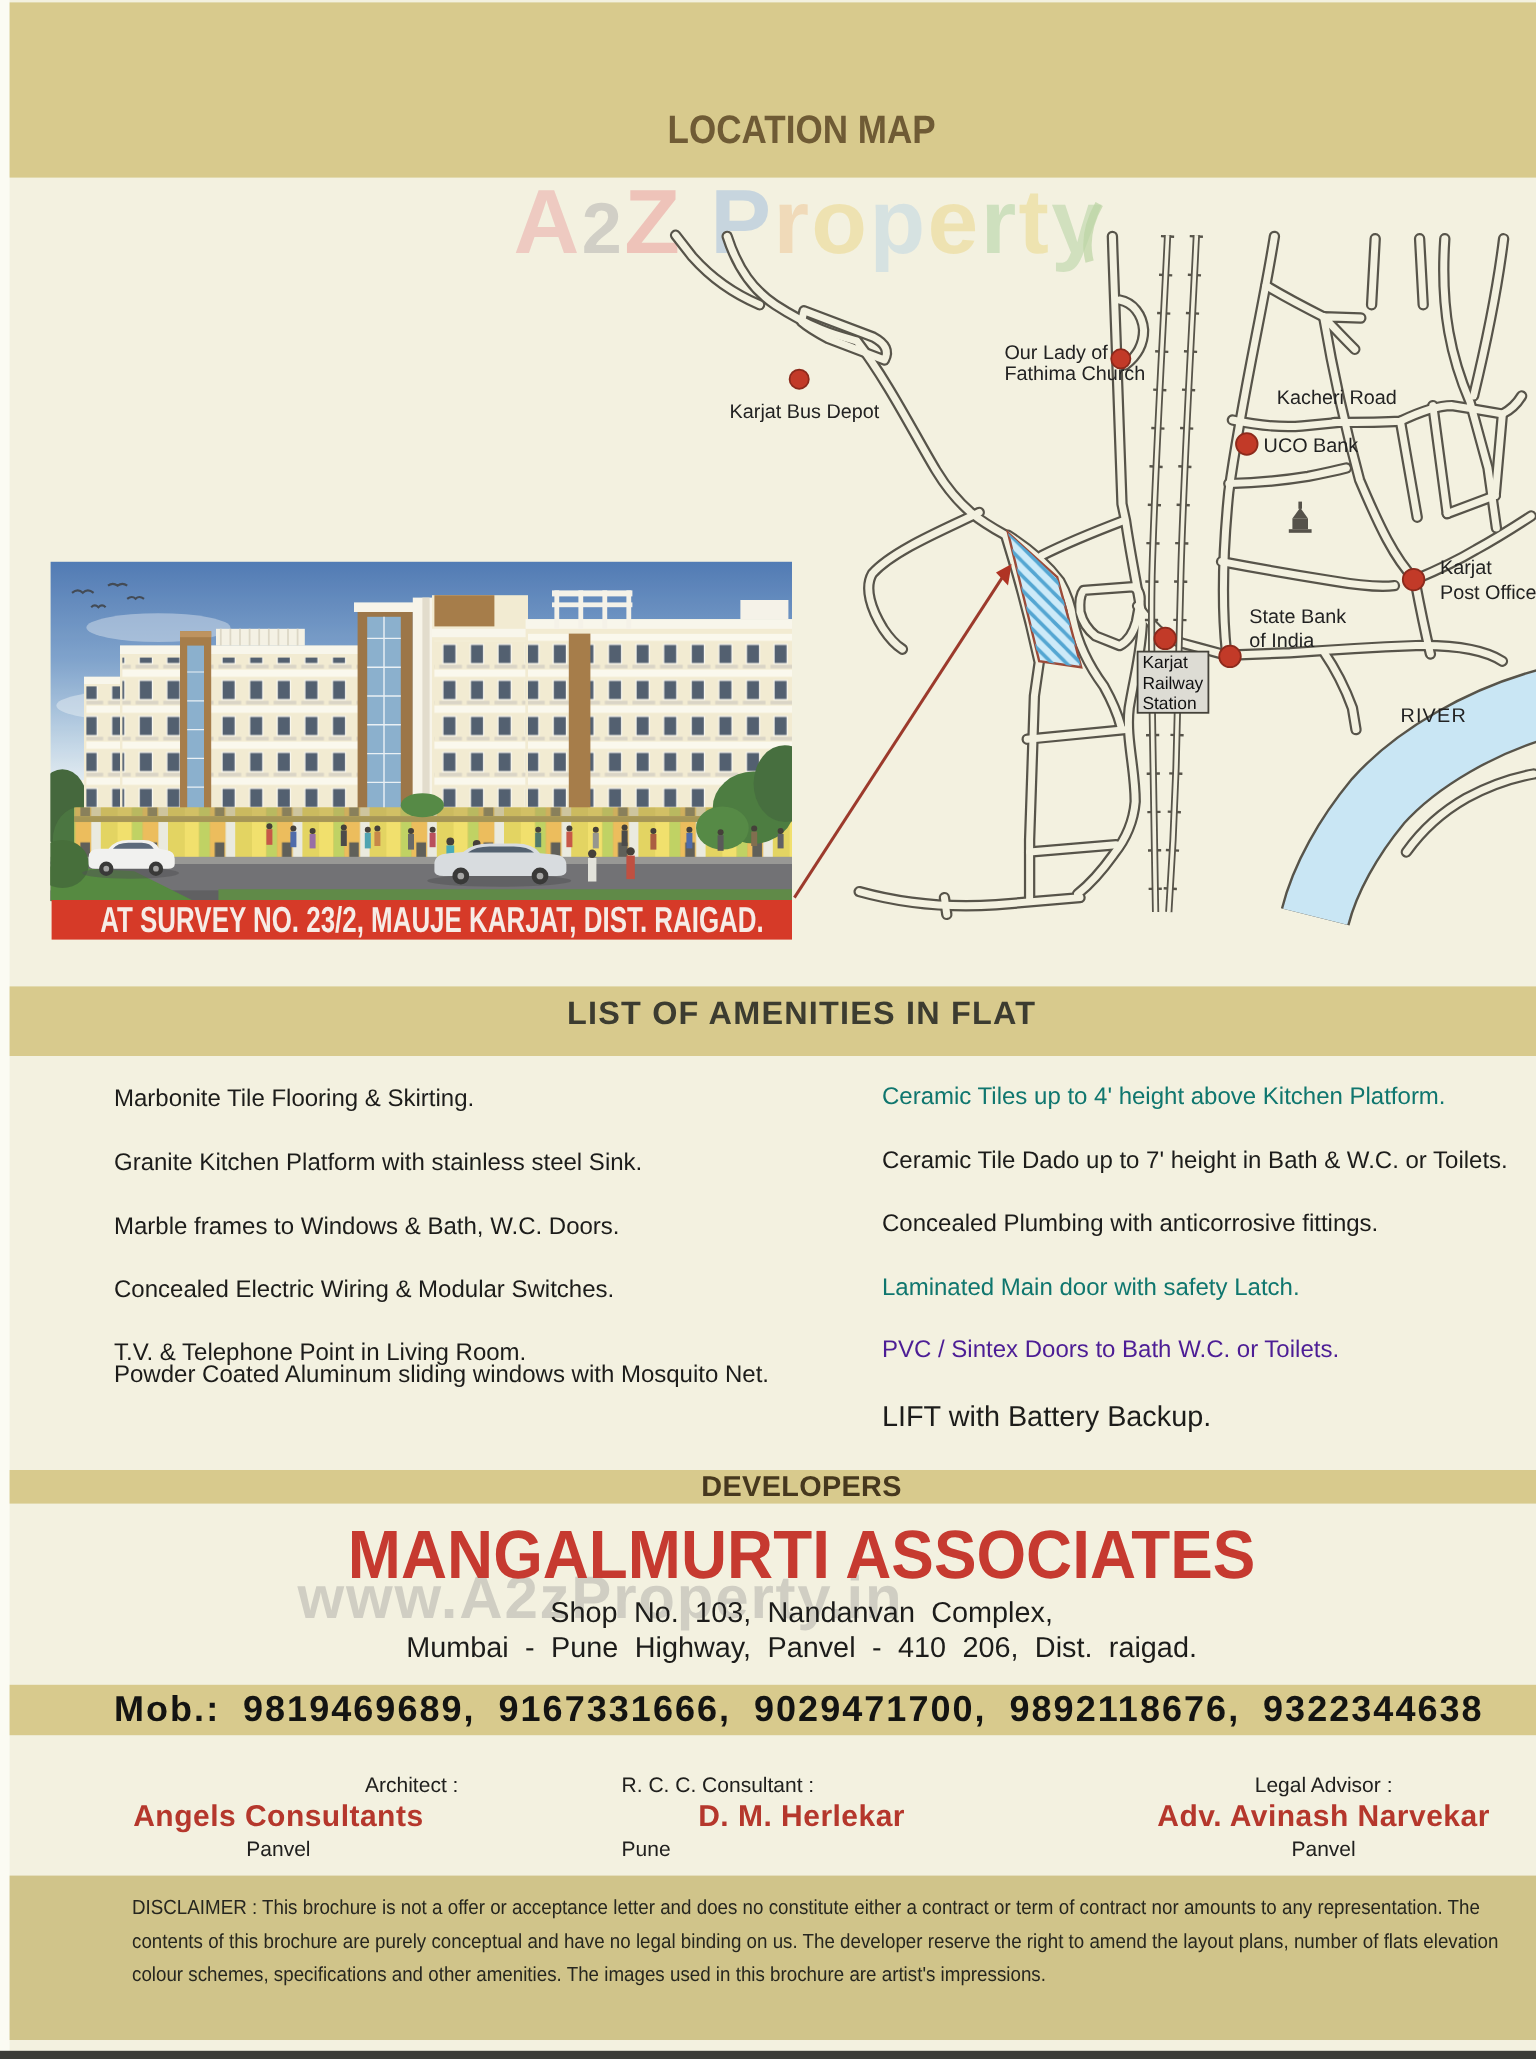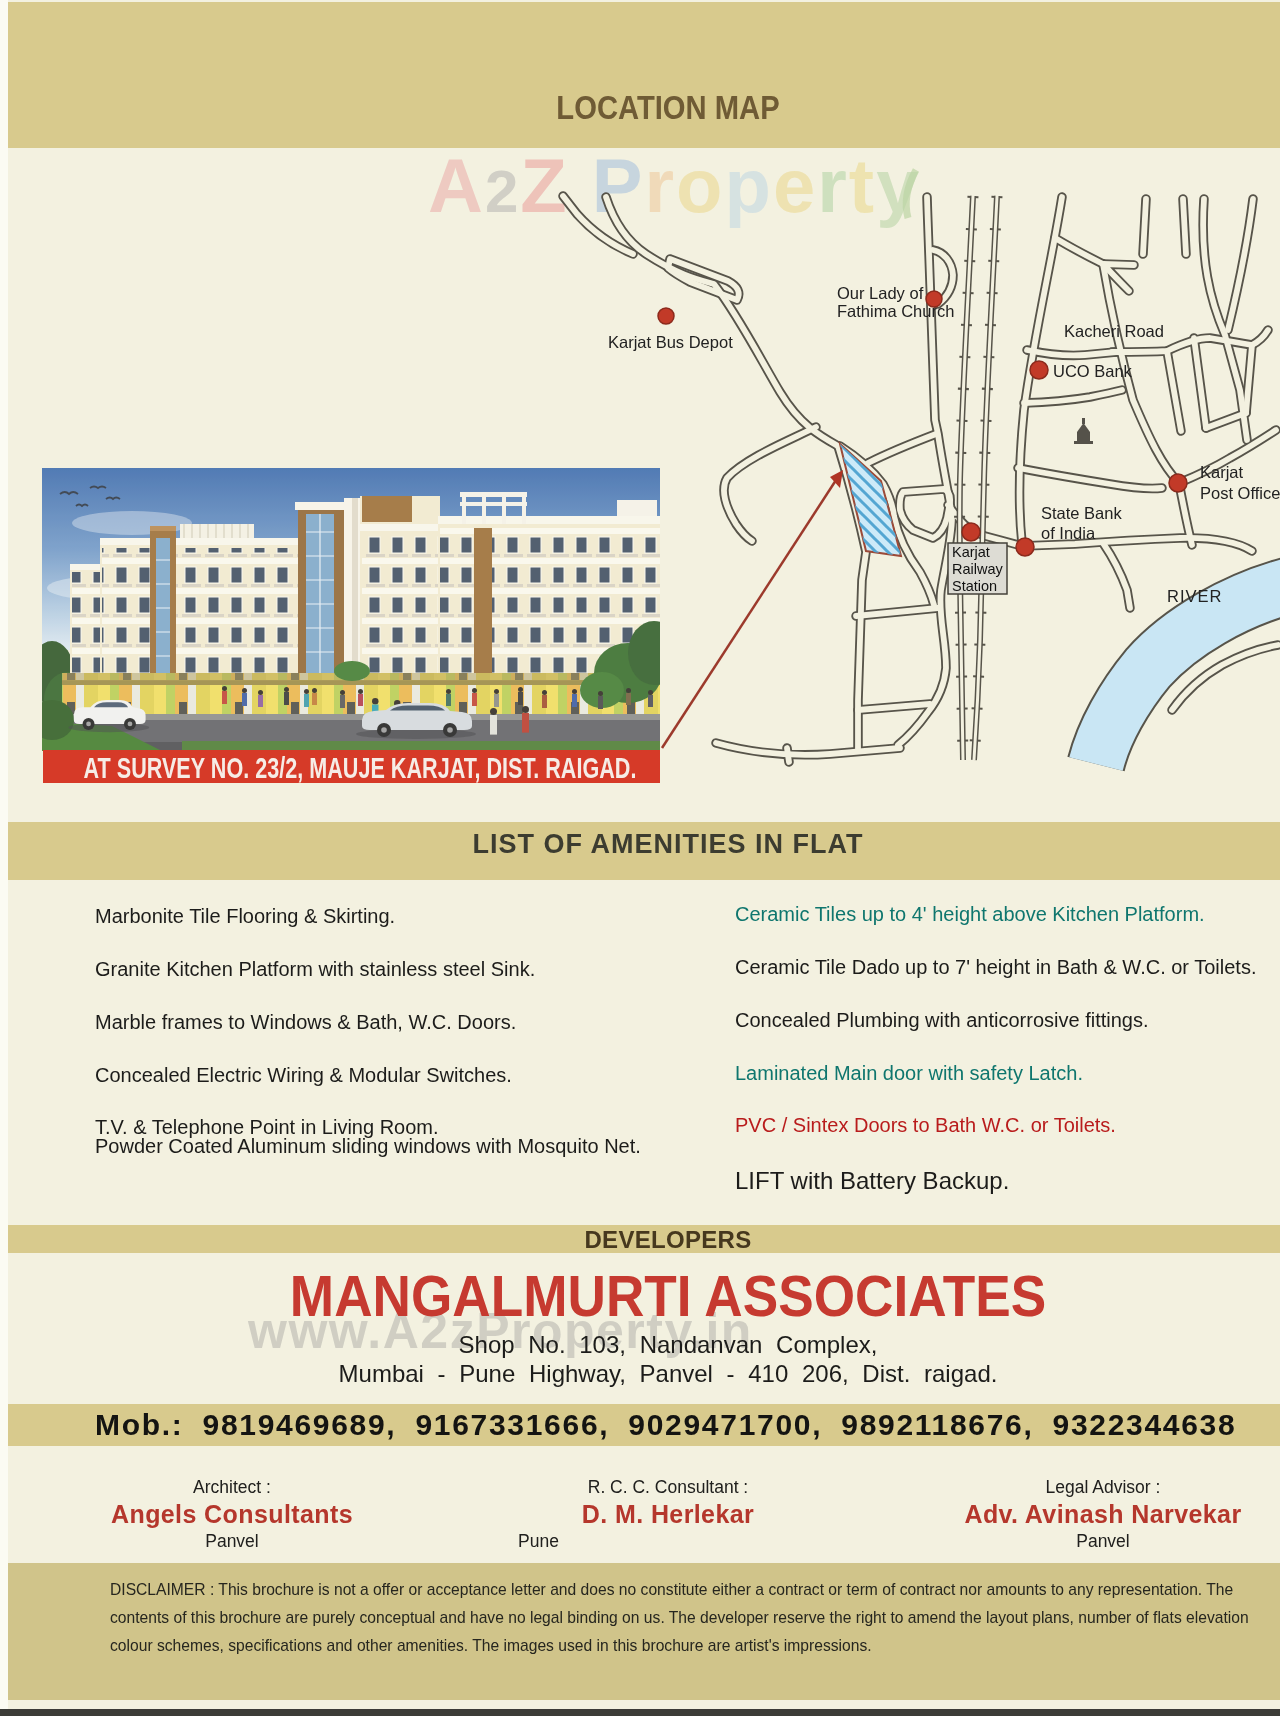--- a/index.html
+++ b/index.html
@@ -391,42 +391,42 @@
 <div class="abs" style="left:95px;top:958px;font-size:20px;color:#1c1c1a;">Granite Kitchen Platform with stainless steel Sink.</div>
 <div class="abs" style="left:95px;top:1011px;font-size:20px;color:#1c1c1a;">Marble frames to Windows &amp; Bath, W.C. Doors.</div>
 <div class="abs" style="left:95px;top:1064px;font-size:20px;color:#1c1c1a;">Concealed Electric Wiring &amp; Modular Switches.</div>
 <div class="abs" style="left:95px;top:1116px;font-size:20px;color:#1c1c1a;">T.V. &amp; Telephone Point in Living Room.</div>
 <div class="abs" style="left:95px;top:1135px;font-size:20px;color:#1c1c1a;">Powder Coated Aluminum sliding windows with Mosquito Net.</div>
 
 <div class="abs" style="left:735px;top:903px;font-size:20px;color:#0f766e;">Ceramic Tiles up to 4' height above Kitchen Platform.</div>
 <div class="abs" style="left:735px;top:956px;font-size:20px;color:#1c1c1a;">Ceramic Tile Dado up to 7' height in Bath &amp; W.C. or Toilets.</div>
 <div class="abs" style="left:735px;top:1009px;font-size:20px;color:#1c1c1a;">Concealed Plumbing with anticorrosive fittings.</div>
 <div class="abs" style="left:735px;top:1062px;font-size:20px;color:#0f766e;">Laminated Main door with safety Latch.</div>
-<div class="abs" style="left:735px;top:1114px;font-size:20px;color:#b91c1c;">PVC / Sintex Doors to Bath W.C. or Toilets.</div>
+<div class="abs" style="left:735px;top:1114px;font-size:20px;color:#4c1d95;">PVC / Sintex Doors to Bath W.C. or Toilets.</div>
 <div class="abs" style="left:735px;top:1167px;font-size:24px;color:#1c1c1a;">LIFT with Battery Backup.</div>
 
 <div class="abs" style="left:8px;top:1225px;width:1272px;height:28px;background:#d8ca8d;"></div>
 <div class="abs" style="left:0;top:1226px;width:1336px;text-align:center;font-size:24px;font-weight:bold;color:#46381e;letter-spacing:0.3px;">DEVELOPERS</div>
 
 <div class="abs" style="left:248px;top:1302px;font-size:50px;font-weight:bold;color:#8a8a8a;opacity:0.33;letter-spacing:1.5px;">www.A2zProperty.in</div>
 
 <div class="abs" style="left:0;top:1263px;width:1336px;text-align:center;font-size:57px;font-weight:bold;color:#c63a30;transform:scaleX(0.933);transform-origin:668px center;white-space:nowrap;">MANGALMURTI ASSOCIATES</div>
 
 <div class="abs" style="left:0;top:1331px;width:1336px;text-align:center;font-size:24px;color:#1c1c1a;word-spacing:7px;">Shop No. 103, Nandanvan Complex,</div>
 
 <div class="abs" style="left:0;top:1360px;width:1336px;text-align:center;font-size:24px;color:#1c1c1a;word-spacing:7px;">Mumbai - Pune Highway, Panvel - 410 206, Dist. raigad.</div>
 
 <div class="abs" style="left:8px;top:1404px;width:1272px;height:42px;background:#d8ca8d;"></div>
 <div class="abs" style="left:95px;top:1408px;font-size:30px;font-weight:bold;color:#141412;letter-spacing:1.7px;word-spacing:9px;white-space:nowrap;">Mob.: 9819469689, 9167331666, 9029471700, 9892118676, 9322344638</div>
 
-<div class="abs" style="left:82px;top:1477px;width:300px;text-align:center;font-size:17.5px;color:#20201e;">Architect :</div>
+<div class="abs" style="left:82px;top:1477px;width:300px;text-align:right;font-size:17.5px;color:#20201e;">Architect :</div>
 <div class="abs" style="left:82px;top:1500px;width:300px;text-align:center;font-size:25px;font-weight:bold;color:#b5372c;letter-spacing:0.4px;">Angels Consultants</div>
 <div class="abs" style="left:82px;top:1531px;width:300px;text-align:center;font-size:17.5px;color:#20201e;">Panvel</div>
 
-<div class="abs" style="left:518px;top:1477px;width:300px;text-align:center;font-size:17.5px;color:#20201e;">R. C. C. Consultant :</div>
+<div class="abs" style="left:518px;top:1477px;width:300px;text-align:left;font-size:17.5px;color:#20201e;">R. C. C. Consultant :</div>
 <div class="abs" style="left:518px;top:1500px;width:300px;text-align:center;font-size:25px;font-weight:bold;color:#b5372c;letter-spacing:0.4px;">D. M. Herlekar</div>
 <div class="abs" style="left:518px;top:1531px;width:300px;text-align:left;font-size:17.5px;color:#20201e;">Pune</div>
 
 <div class="abs" style="left:953px;top:1477px;width:300px;text-align:center;font-size:17.5px;color:#20201e;">Legal Advisor :</div>
 <div class="abs" style="left:953px;top:1500px;width:300px;text-align:center;font-size:25px;font-weight:bold;color:#b5372c;letter-spacing:0.4px;">Adv. Avinash Narvekar</div>
 <div class="abs" style="left:953px;top:1531px;width:300px;text-align:center;font-size:17.5px;color:#20201e;">Panvel</div>
 
 <div class="abs" style="left:8px;top:1563px;width:1272px;height:137px;background:#d0c48a;"></div>
 <div class="abs" style="left:110px;top:1580px;font-size:17px;color:#26261f;white-space:nowrap;transform:scaleX(0.92);transform-origin:left center;">DISCLAIMER : This brochure is not a offer or acceptance letter and does no constitute either a contract or term of contract nor amounts to any representation. The</div>
 <div class="abs" style="left:110px;top:1608px;font-size:17px;color:#26261f;white-space:nowrap;transform:scaleX(0.92);transform-origin:left center;">contents of this brochure are purely conceptual and have no legal binding on us. The developer reserve the right to amend the layout plans, number of flats elevation</div>

